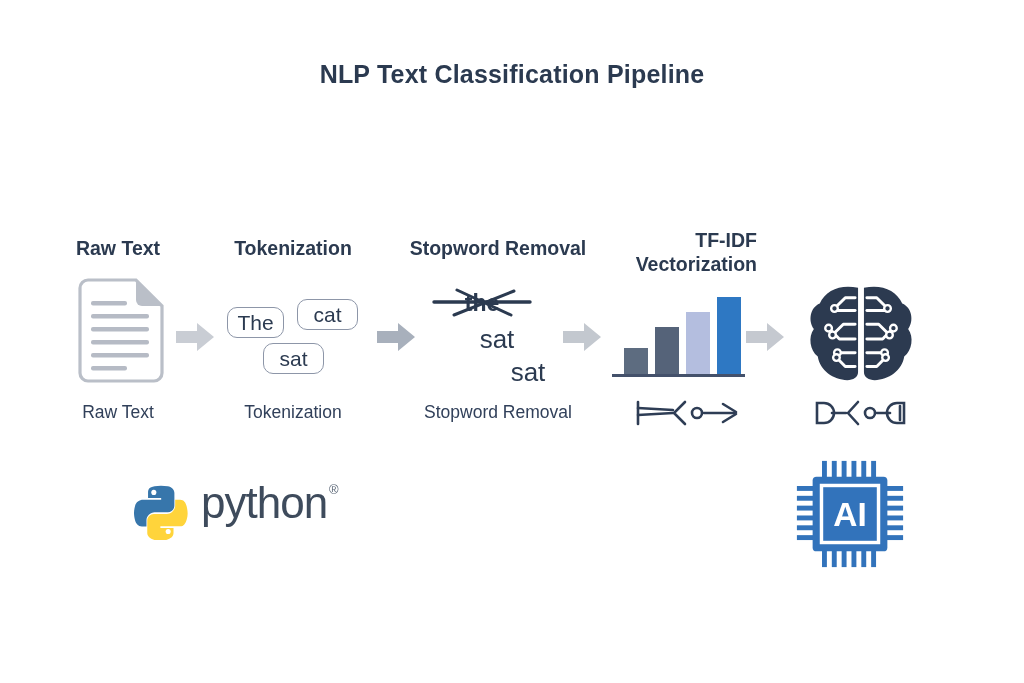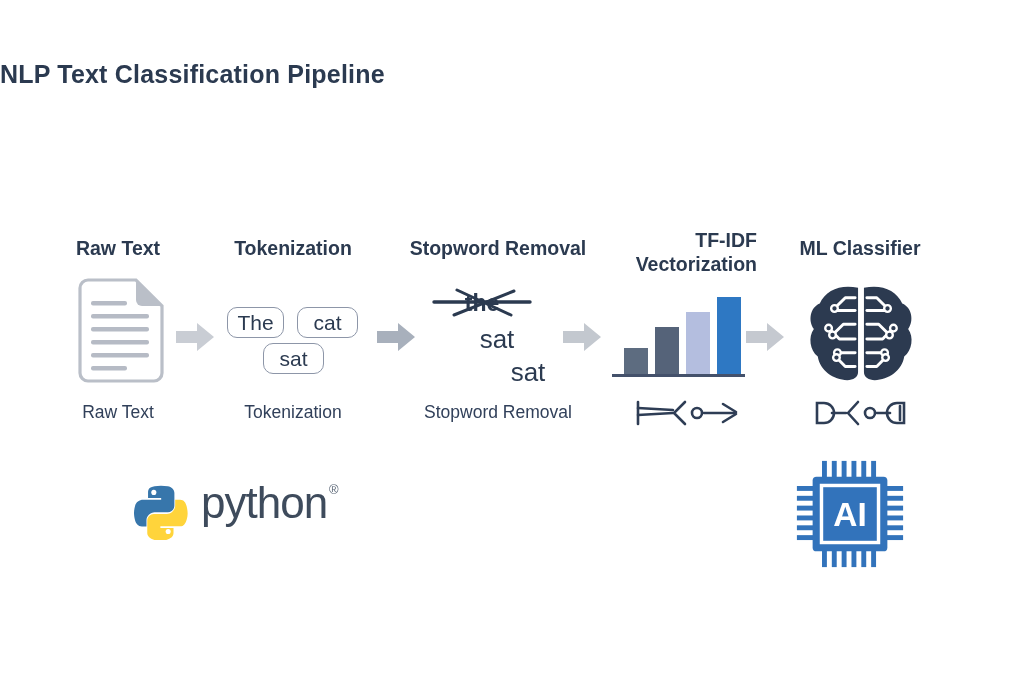--- a/index.html
+++ b/index.html
@@ -1,21 +1,21 @@
 <!DOCTYPE html>
 <html><head>
 <meta charset="utf-8">
 <style>
   html,body{margin:0;padding:0;background:#fff;}
   .canvas{
     position:relative;width:1024px;height:683px;background:#ffffff;
     font-family:"Liberation Sans",sans-serif;overflow:hidden;color:#2b3a50;
   }
   .title{
-    position:absolute;top:60px;left:0;width:1024px;text-align:left;
+    position:absolute;top:60px;left:0;width:1024px;text-align:center;
     font-size:25px;font-weight:bold;color:#2b3a50;letter-spacing:.2px;
   }
   .heading{
     position:absolute;top:236px;text-align:center;font-weight:bold;
     font-size:19.5px;line-height:1.25;color:#2b3a50;
   }
   .h-s1{left:38px;width:160px;}
   .h-s2{left:210px;width:166px;}
   .h-s3{left:396px;width:204px;}
   .h-s4{left:607px;width:150px;top:228px;text-align:right;}
@@ -28,21 +28,21 @@
   .c-s3{left:396px;width:204px;}
   .arrow{position:absolute;top:321px;width:38px;height:32px;}
   .a1{left:176px;}.a2{left:377px;}.a3{left:563px;}.a4{left:746px;}
   .doc-icon{position:absolute;left:76px;top:277px;}
   .token{
     position:absolute;height:31px;border:1.6px solid #8d96a8;border-radius:10px;
     display:flex;align-items:center;justify-content:center;
     font-size:21px;color:#2b3a50;background:#fff;box-sizing:border-box;
   }
   .tok-the{left:227px;top:307px;width:57px;}
-  .tok-cat{left:297px;top:307px;width:61px;}
+  .tok-cat{left:297px;top:299px;width:61px;}
   .tok-sat{left:263px;top:343px;width:61px;}
   .removed-wrap{
     position:absolute;left:436px;top:287px;width:92px;height:32px;
     text-align:center;font-size:23px;font-weight:bold;color:#2b3a50;line-height:32px;
   }
   .removed-wrap svg{position:absolute;left:-4px;top:0;width:100px;height:32px;}
   .kept-1{position:absolute;left:452px;top:324px;width:90px;text-align:center;font-size:26px;color:#2b3a50;}
   .kept-2{position:absolute;left:483px;top:357px;width:90px;text-align:center;font-size:26px;color:#2b3a50;}
   .chart{
     position:absolute;left:612px;top:292px;width:133px;height:85px;
@@ -64,21 +64,20 @@
 <body>
 
 <div class="canvas">
 
   <div class="title">NLP Text Classification Pipeline</div>
 
   <div class="heading h-s1">Raw Text</div>
   <div class="heading h-s2">Tokenization</div>
   <div class="heading h-s3">Stopword Removal</div>
   <div class="heading h-s4">TF-IDF Vectorization</div>
-  <div class="heading h-s5">ML Classifier</div>
 
   <svg class="doc-icon" width="90" height="107" viewBox="0 0 90 107">
     <path d="M12,3 H60 L86,29 V96 a8,8 0 0 1 -8,8 H12 a8,8 0 0 1 -8,-8 V11 a8,8 0 0 1 8,-8 z" fill="#ffffff" stroke="#babfc8" stroke-width="3.2"></path>
     <path d="M60,3 V23 a6,6 0 0 0 6,6 H86 z" fill="#babfc8"></path>
     <rect x="15" y="24" width="36" height="4.5" rx="2" fill="#b6bbc5"></rect>
     <rect x="15" y="37" width="58" height="4.5" rx="2" fill="#b6bbc5"></rect>
     <rect x="15" y="50" width="58" height="4.5" rx="2" fill="#b6bbc5"></rect>
     <rect x="15" y="63" width="58" height="4.5" rx="2" fill="#b6bbc5"></rect>
     <rect x="15" y="76" width="58" height="4.5" rx="2" fill="#b6bbc5"></rect>
     <rect x="15" y="89" width="36" height="4.5" rx="2" fill="#b6bbc5"></rect>

